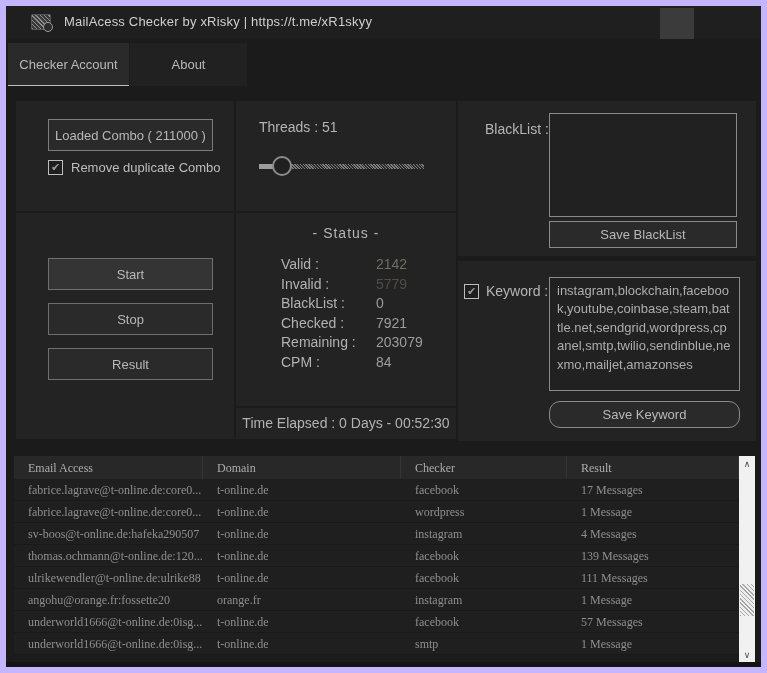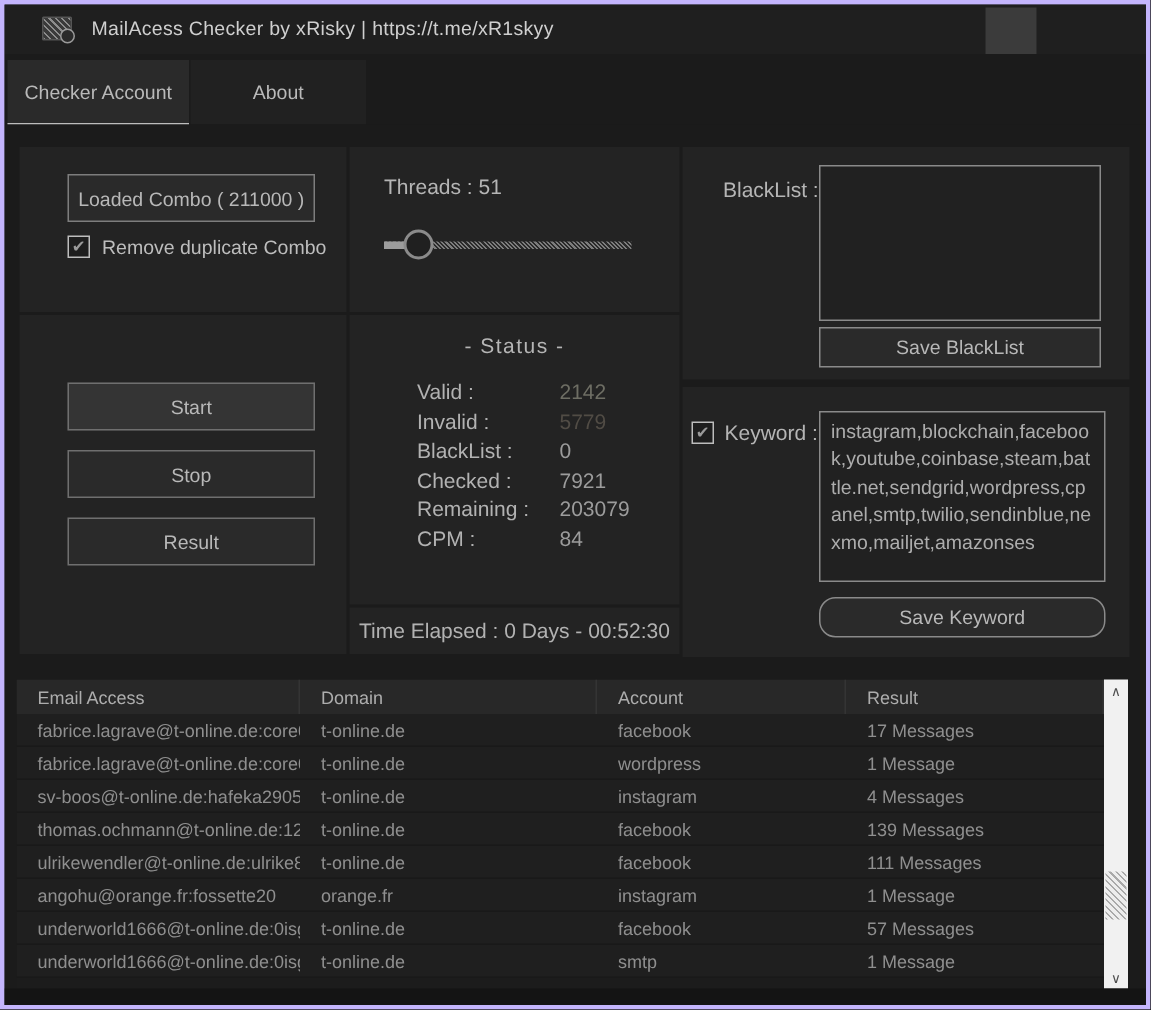--- a/index.html
+++ b/index.html
@@ -1,21 +1,21 @@
 <!DOCTYPE html>
 <html><head>
 <meta charset="utf-8">
 <style>
   * { box-sizing: border-box; margin: 0; padding: 0; }
   html,body { background:#2e2e2e; }
   body { font-family:"Liberation Sans", sans-serif; -webkit-font-smoothing:antialiased; }
 
   .window {
     position:relative; width:767px; height:673px;
-    background:#1b1b1b; border:3px solid #c4b5fd; overflow:hidden;
+    background:#1b1b1b; border:6px solid #c4b5fd; overflow:hidden;
   }
 
   
   .titlebar { position:absolute; top:0; left:0; width:100%; height:33px; background:#1f1f1f; }
   .app-icon { position:absolute; left:25px; top:8px; width:20px; height:16px;
     background:
       repeating-linear-gradient(45deg,#8c8c8c 0 1px, #3a3a3a 1px 3px);
     border:1px solid #555; border-radius:1px; }
   .app-icon::after { content:""; position:absolute; right:-3px; bottom:-3px; width:8px; height:8px;
     border-radius:50%; background:#2a2a2a; border:1px solid #9a9a9a; }
@@ -77,21 +77,21 @@
     font-family:"Liberation Sans", sans-serif; font-size:13px; line-height:1.42; resize:none; outline:none; padding:4px 7px; }
   .bl-text { left:91px; top:12px; width:188px; height:104px; }
   .bl-save { position:absolute; left:91px; top:120px; width:188px; height:27px; border-color:#8a8a8a; }
 
   .kw-chk-row { position:absolute; left:6px; top:22px; display:flex; align-items:center; gap:7px; }
   .kw-label { font-size:14px; color:#b5b5b5; }
   .kw-text { left:91px; top:16px; width:191px; height:114px; }
   .kw-save { position:absolute; left:91px; top:140px; width:191px; height:27px; border-color:#8a8a8a;border-radius:11px; }
 
   
-  .table { position:absolute; left:8px; top:370px; width:725px; height:206px; background:#1c1c1c; overflow:hidden; }
+  .table { position:absolute; left:8px; top:370px; width:725px; height:206px; background:#1c1c1c; overflow:hidden;font-family:Liberation Serif, serif; }
   .thead { display:flex; height:23px; background:#282828; }
   .hcell { font-size:12px; color:#adadad; padding:5px 0 0 14px; border-right:1px solid #343434; }
   .trow { display:flex; height:22px; background:#1f1f1f; border-bottom:1px solid #191919; }
   .tcell { font-size:12px; color:#8f8f8f; padding:4px 4px 0 14px; white-space:nowrap; overflow:hidden; }
   .c-email  { width:189px; } .c-domain { width:198px; } .c-keyword{ width:166px; } .c-found { width:172px; }
 
   .scrollbar { position:absolute; left:733px; top:370px; width:16px; height:206px; background:#f1f1f1;
     display:flex; flex-direction:column; justify-content:space-between; align-items:center; }
   .sb-arrow { font-size:9px; color:#4d4d4d; height:15px; display:flex; align-items:center; cursor:default; }
   .sb-thumb { position:absolute; left:1px; top:128px; width:14px; height:32px;
@@ -195,21 +195,21 @@
         <span class="kw-label">Keyword  :</span>
       </div>
       <textarea class="textbox kw-text" style="">instagram,blockchain,facebook,youtube,coinbase,steam,battle.net,sendgrid,wordpress,cpanel,smtp,twilio,sendinblue,nexmo,mailjet,amazonses</textarea>
       <div class="btn kw-save">Save Keyword</div>
     </div>
 
     <div class="table">
       <div class="thead">
         <div class="hcell c-email">Email Access</div>
         <div class="hcell c-domain">Domain</div>
-        <div class="hcell c-keyword">Account</div>
+        <div class="hcell c-keyword">Checker</div>
         <div class="hcell c-found">Result</div>
       </div>
       <div>
   <div class="trow">
     <div class="tcell c-email">fabrice.lagrave@t-online.de:core0...</div>
     <div class="tcell c-domain">t-online.de</div>
     <div class="tcell c-keyword">facebook</div>
     <div class="tcell c-found">17 Messages</div>
   </div>
 

